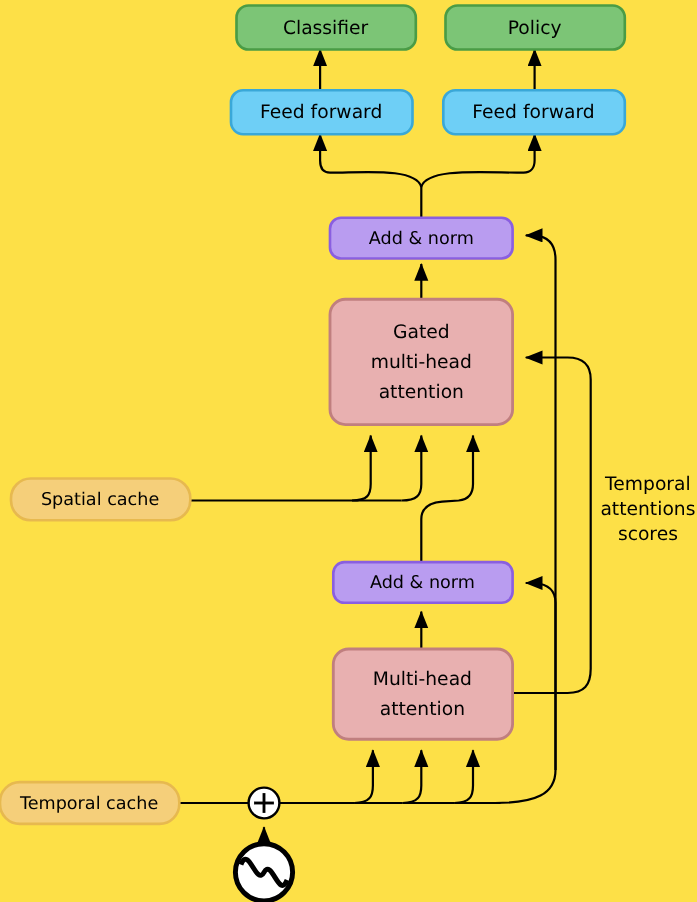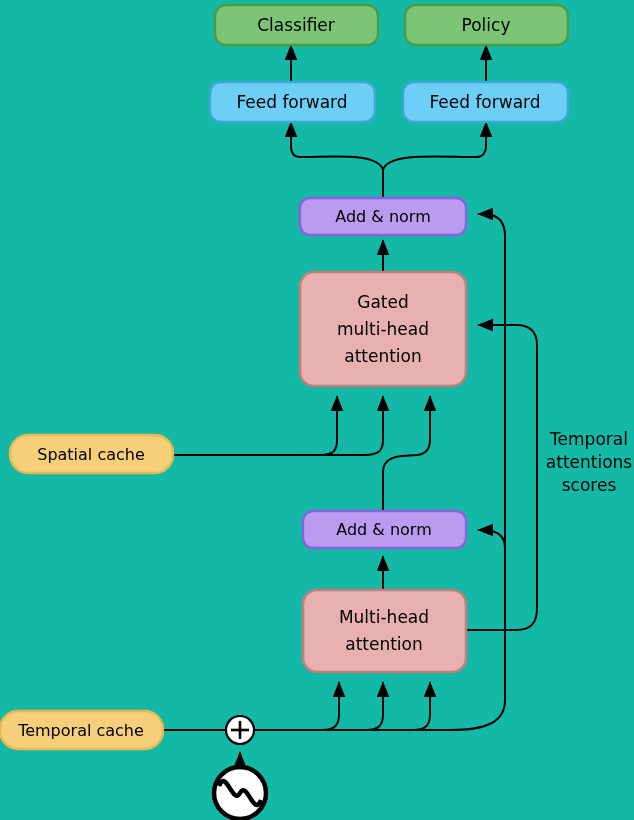--- a/index.html
+++ b/index.html
@@ -1,19 +1,19 @@
 <!DOCTYPE html>
 <html><head>
 <meta charset="utf-8">
 <title>Architecture Diagram</title>
 <style>
   html,body{margin:0;padding:0;background:#ffffff;}
   body{width:634px;height:820px;overflow:hidden;
        font-family:"DejaVu Sans","Liberation Sans",sans-serif;}
-  #diagram-root{position:relative;width:634px;height:820px;background:#14b8a6;}
+  #diagram-root{position:relative;width:634px;height:820px;background:#fde047;}
   svg#arch-svg{display:block;width:634px;height:820px;}
   .node-label{font-family:"DejaVu Sans","Liberation Sans",sans-serif;
               font-size:17px;fill:#000;text-anchor:middle;dominant-baseline:middle;}
   .node-label.small{font-size:16px;}
   .side-label{font-family:"DejaVu Sans","Liberation Sans",sans-serif;
               font-size:17px;fill:#000;text-anchor:middle;}
   .edge{fill:none;stroke:#000000;stroke-width:2;}
   .op-circle{fill:#ffffff;stroke:#000000;stroke-width:2.2;}
   .pe-circle{fill:#ffffff;stroke:#000000;stroke-width:4.5;}
   .pe-wave{fill:none;stroke:#000000;stroke-width:4.5;}

